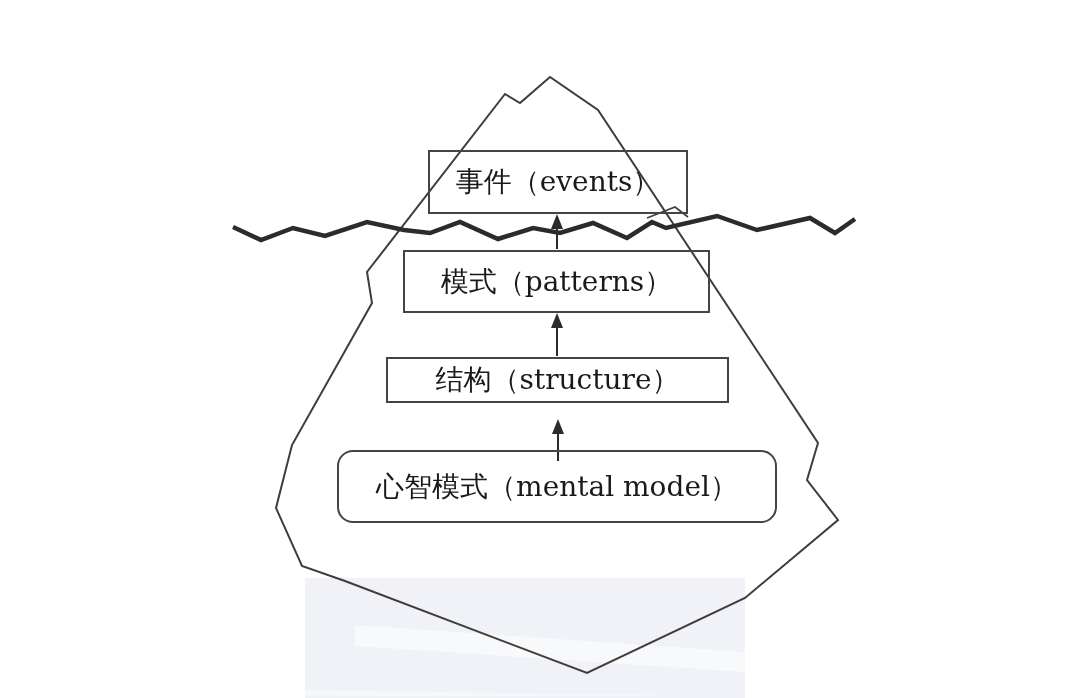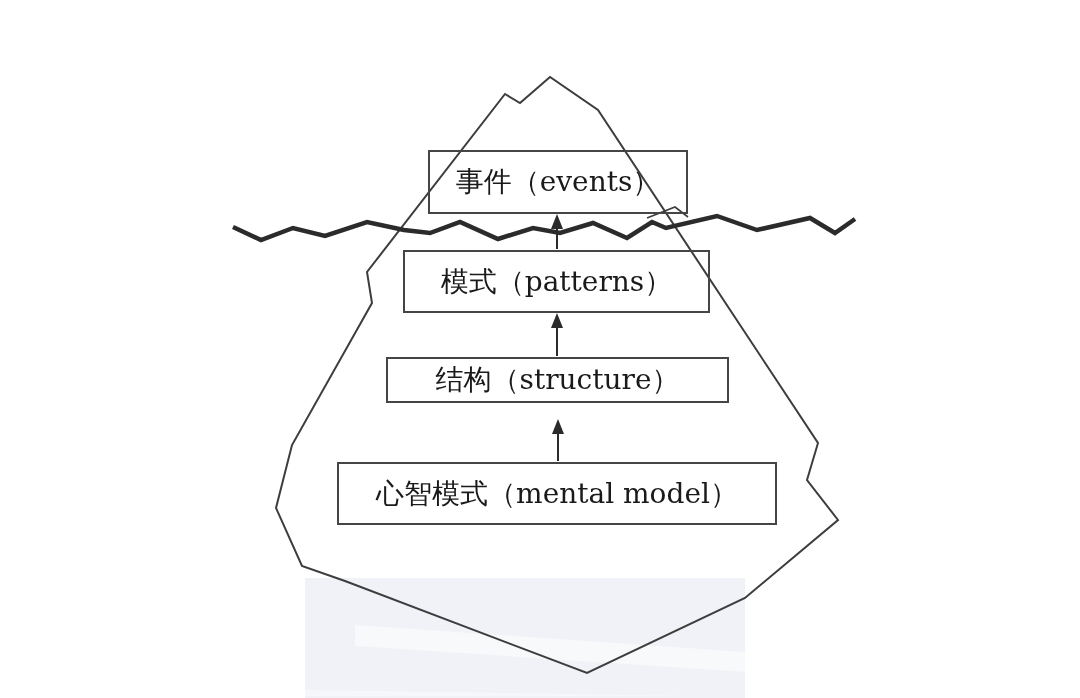--- a/index.html
+++ b/index.html
@@ -28,21 +28,21 @@
     align-items: center;
     justify-content: center;
     box-sizing: border-box;
     color: #1a1a1a;
     font-size: 28px;
     white-space: nowrap;
   }
   .box-events   { left: 428px; top: 150px; width: 260px; height: 64px; text-align: center; }
   .box-patterns { left: 403px; top: 250px; width: 307px; height: 63px; }
   .box-structure{ left: 386px; top: 357px; width: 343px; height: 46px; }
-  .box-mental   { left: 337px; top: 462px; width: 440px; height: 63px; }
+  .box-mental   { left: 337px; top: 450px; width: 440px; height: 73px; border-radius: 16px; }
 </style>
 </head>
 <body>
 
 <div class="canvas">
 
   <svg class="diagram-svg" width="1080" height="698" viewBox="0 0 1080 698">
 
     <g>
       <rect x="305" y="578" width="440" height="120" fill="#f0f2f7"></rect>

